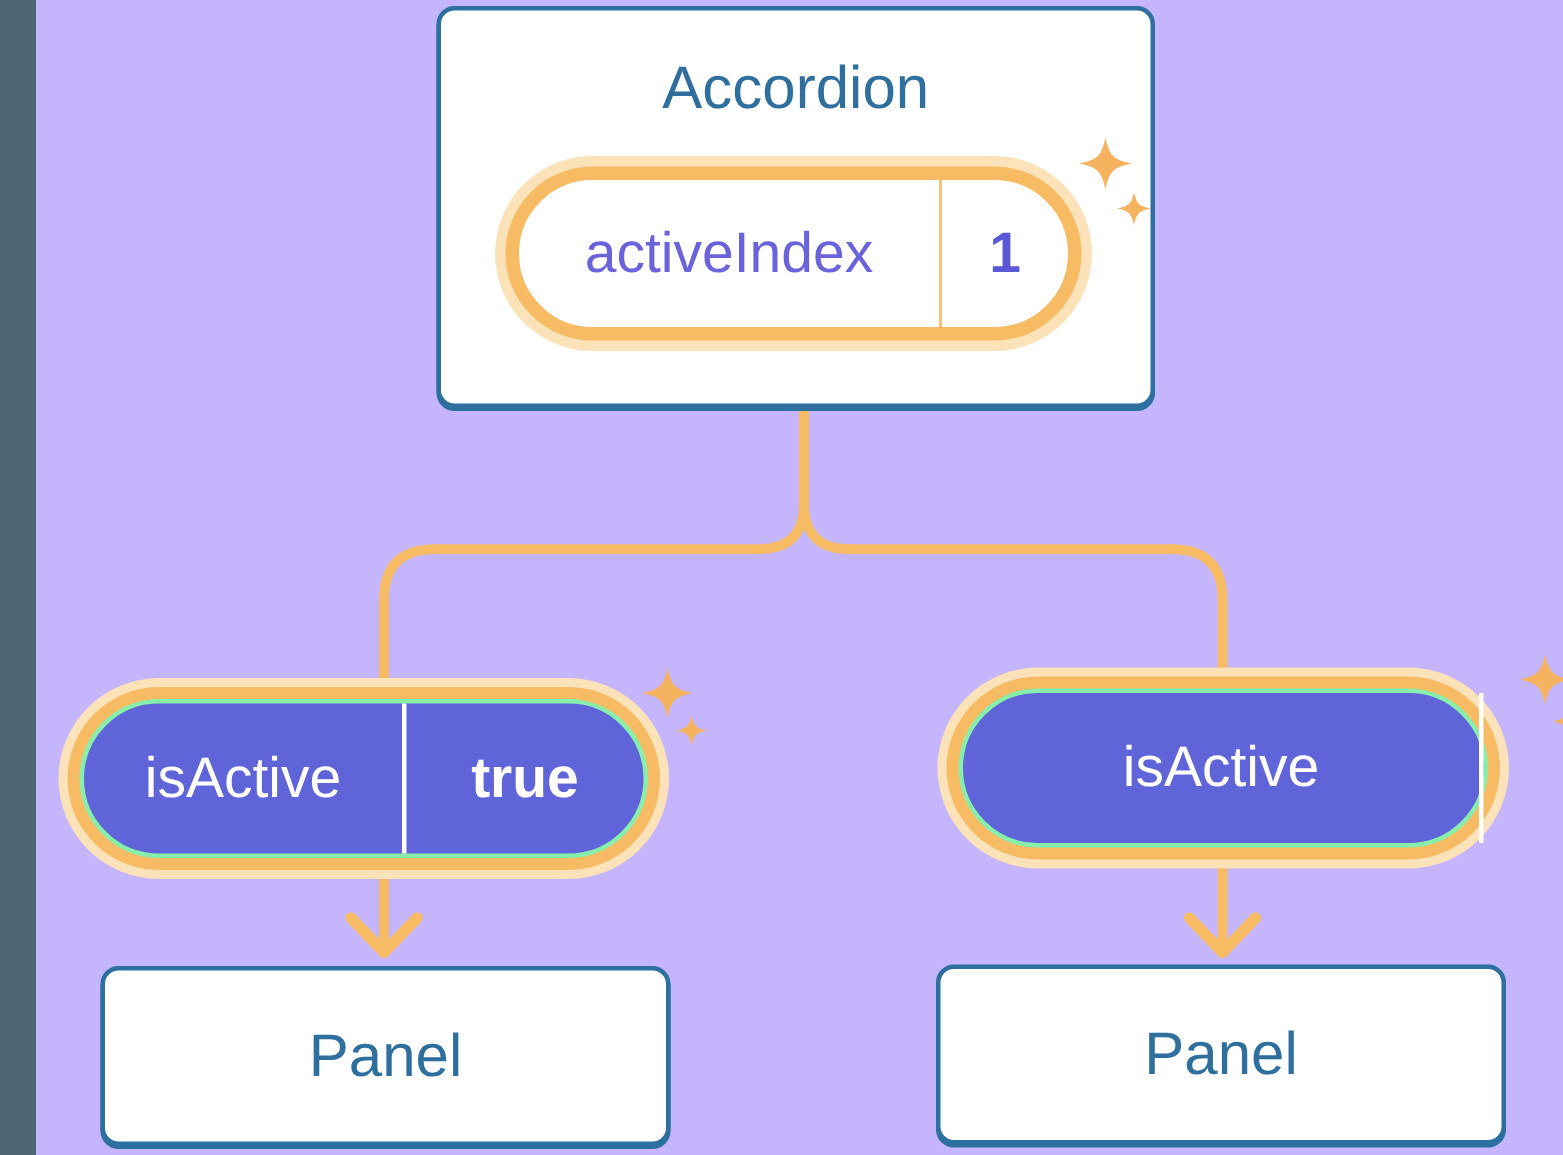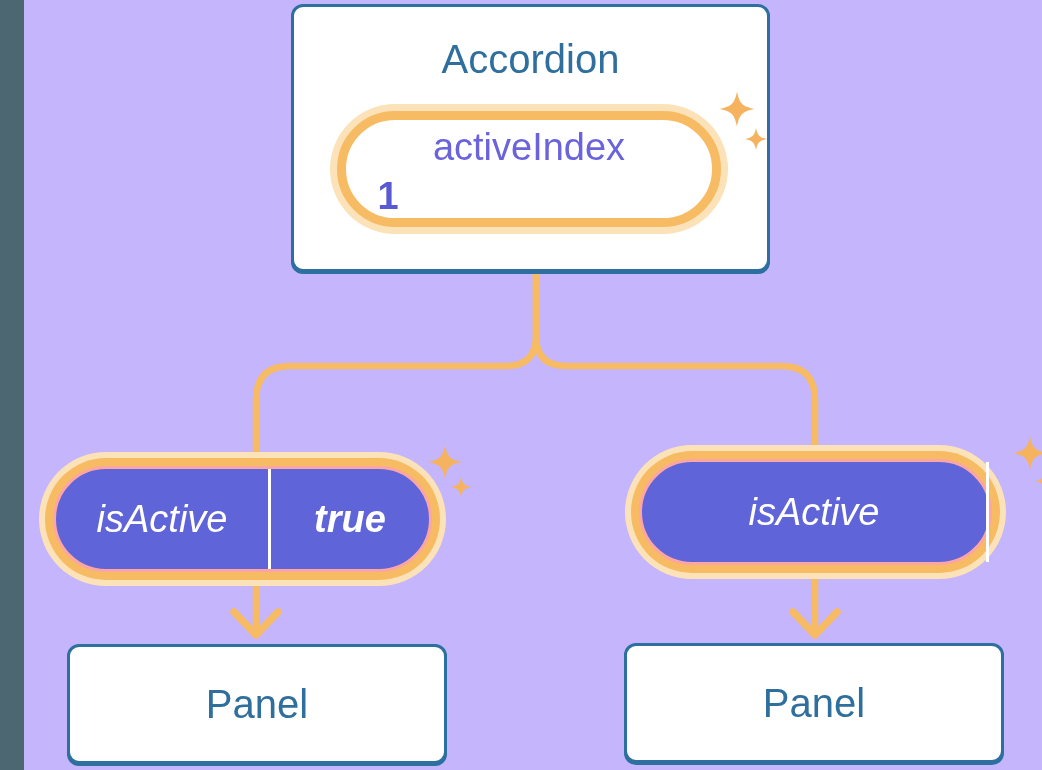--- a/index.html
+++ b/index.html
@@ -69,28 +69,26 @@
     border-radius: 999px;
     box-sizing: border-box;
     z-index: 3;
   }
   .pill-light {
     left: 43px; top: 104px;          
     width: 384px; height: 116px;
     background: #FFFFFF;
     border: 9px solid #F7BB64;
     box-shadow: 0 0 0 7px #FCE2B8;
-    flex-direction: column;
   }
   .pill-purple {
     background: #5F64D8;
-    border: 3px solid #fca5a5;
+    border: 3px solid #86efac;
     box-shadow: 0 0 0 8px #F7BB64, 0 0 0 14px #FCE2B8;
     height: 106px;
-    font-style: italic;
   }
   .pill-isactive-left  { left: 29px;  top: 466px; width: 379px; }
   .pill-isactive-right { left: 615px; top: 459px; width: 353px; }
   .pill-cell {
     display: flex;
     align-items: center;
     justify-content: center;
     font-size: 38px;
   }
   .pill-cell.label { flex: 1; }

